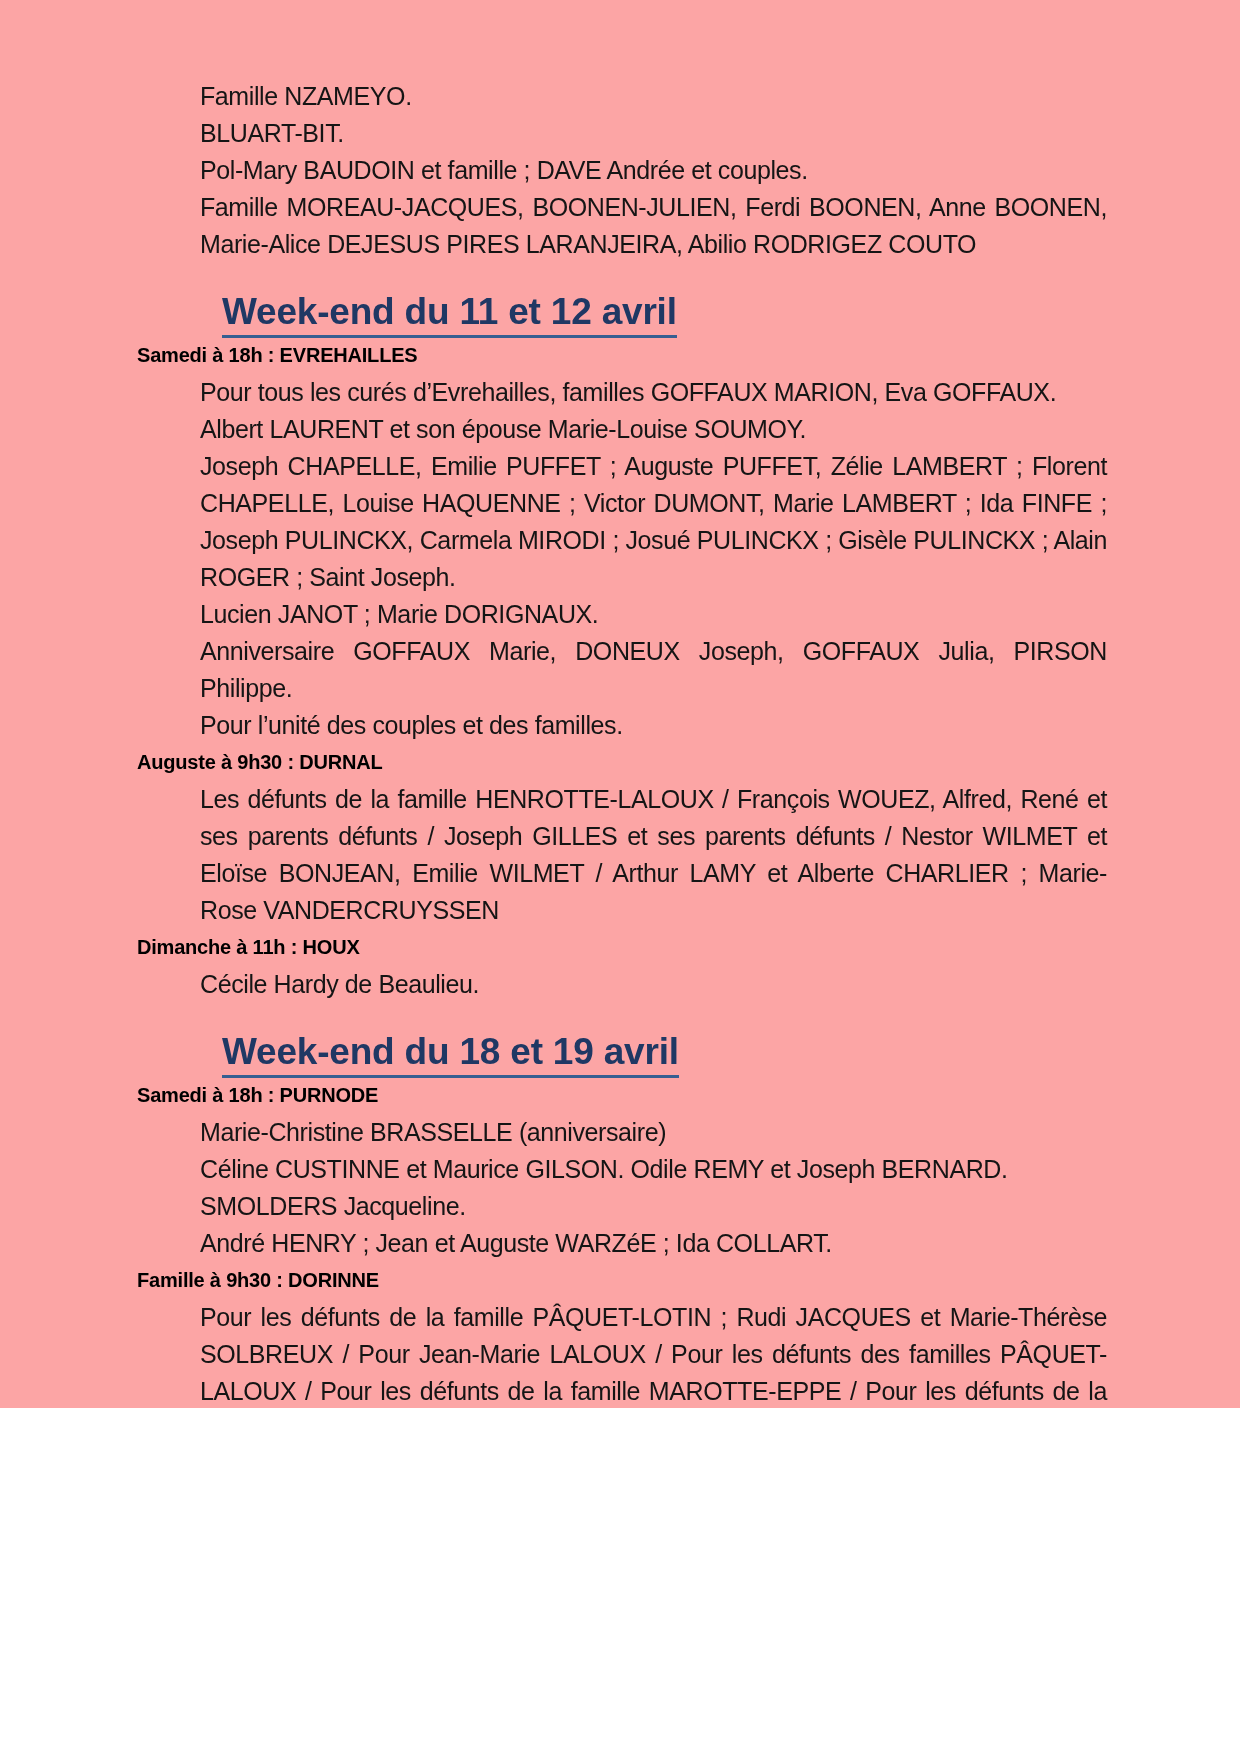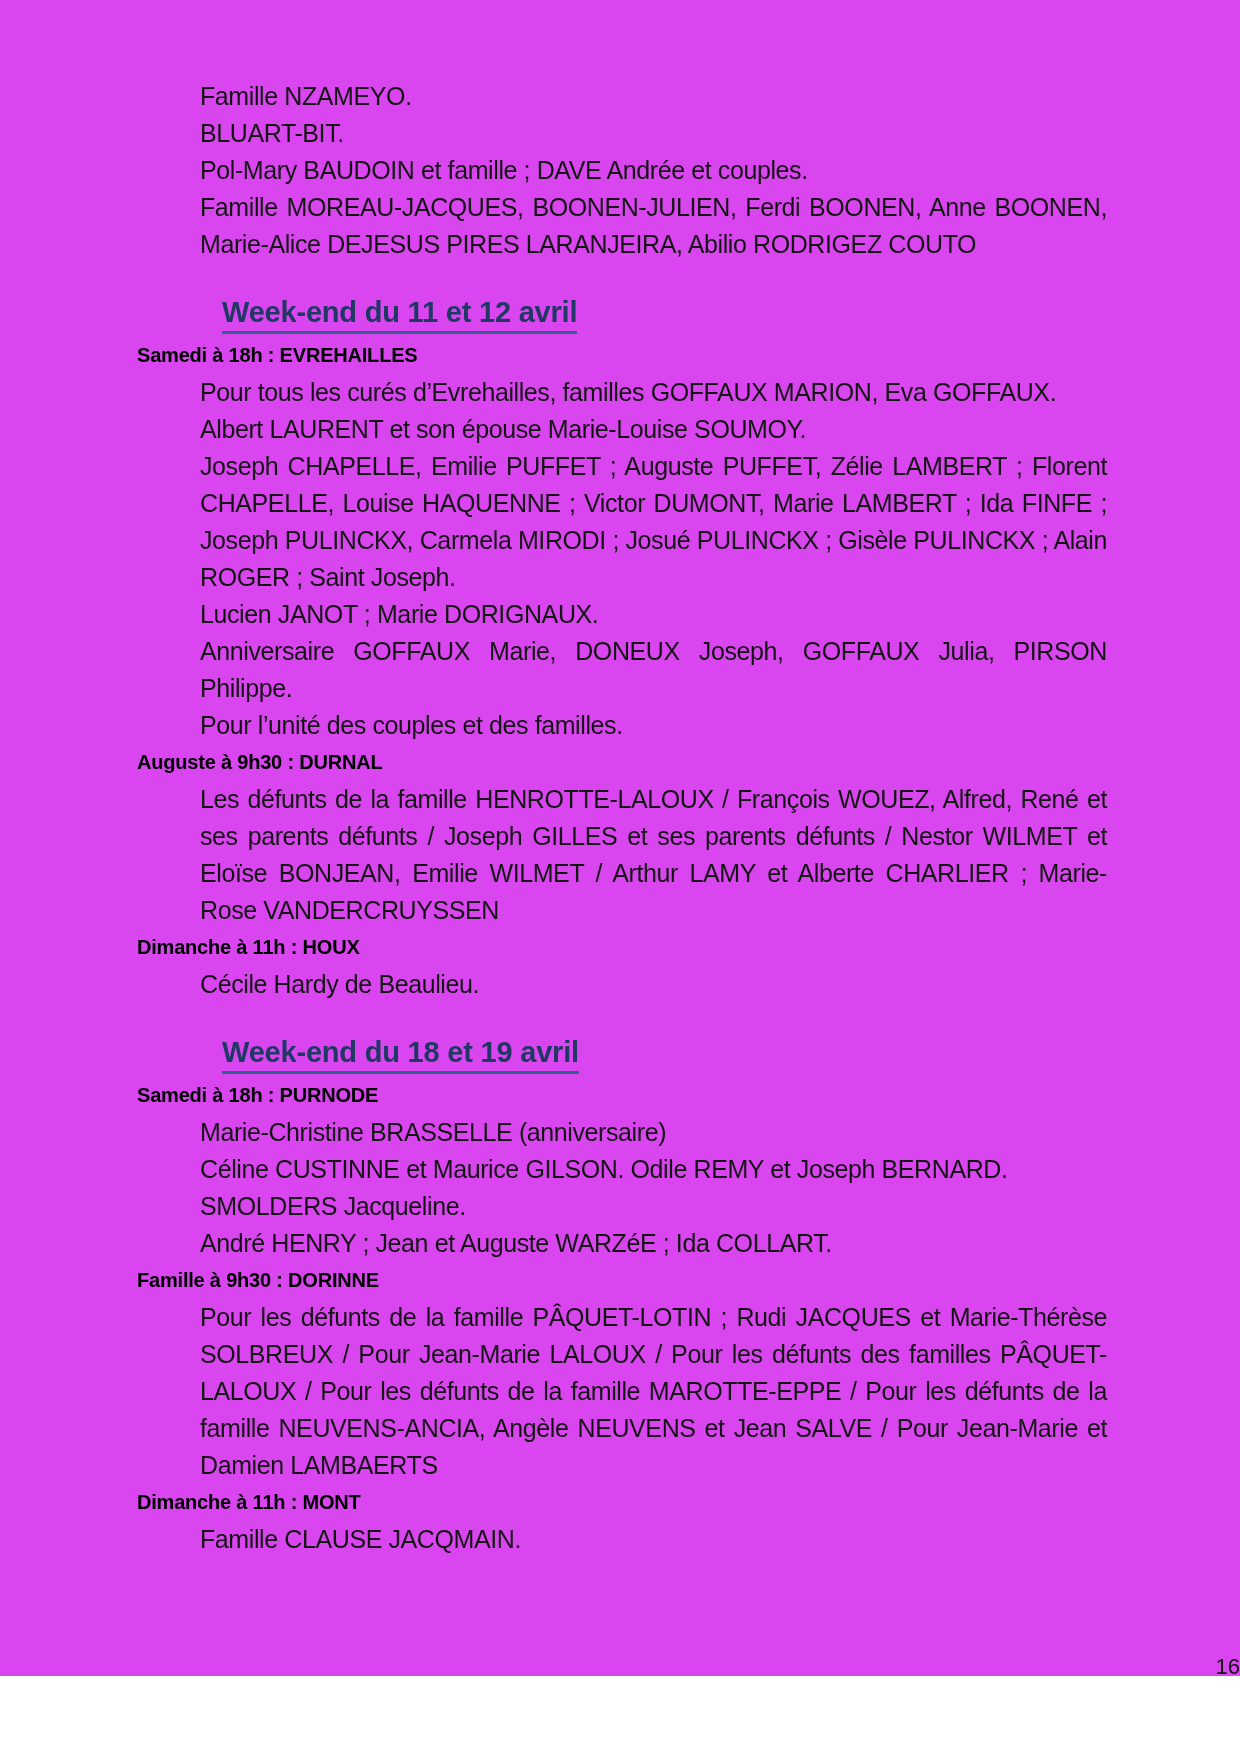--- a/index.html
+++ b/index.html
@@ -3,24 +3,24 @@
 <meta charset="utf-8">
 <style>
   html, body {
     margin: 0;
     padding: 0;
     background: #ffffff;
   }
   .page {
     position: relative;
     width: 1240px;
-    height: 1676px;
+    height: 1408px;
     box-sizing: border-box;
     padding: 78px 133px 0 137px;
-    background: #d946ef;
+    background: #fca5a5;
     overflow: hidden;
     font-family: "Liberation Sans", "DejaVu Sans", sans-serif;
     color: #151515;
   }
   .para {
     margin: 0 0 0 63px;
     font-size: 25px;
     line-height: 37px;
     letter-spacing: -0.4px;
     text-align: justify;
@@ -32,21 +32,21 @@
     font-weight: bold;
     letter-spacing: -0.2px;
     color: #000000;
   }
   .section {
     margin-top: 30px;
   }
   h2.heading {
     margin: 12px 0 6px 85px;
     line-height: 38px;
-    font-size: 29px;
+    font-size: 37px;
   }
   .heading-text {
     font-weight: bold;
     color: #1f3864;
     border-bottom: 3px solid #365f91;
     padding-bottom: 3px;
     letter-spacing: -0.2px;
   }
   .page-number {
     position: absolute;

